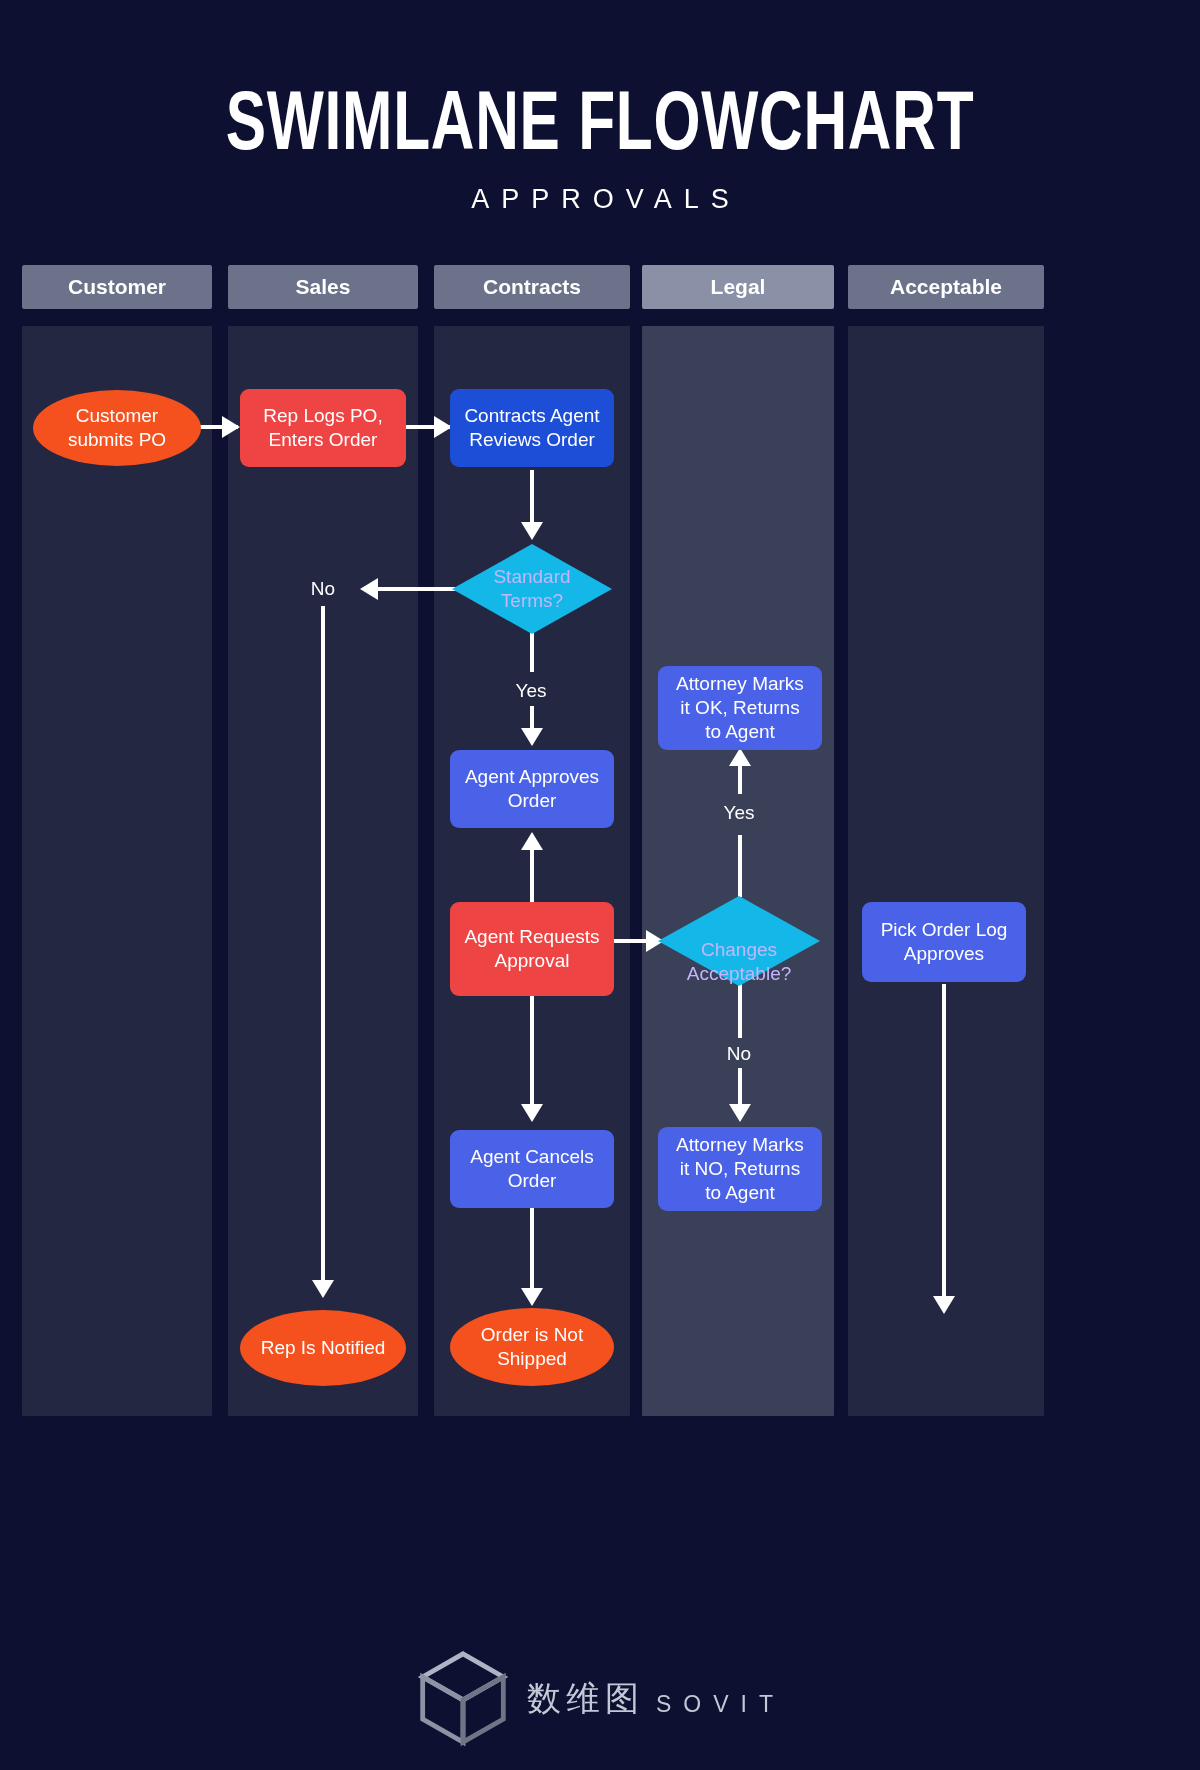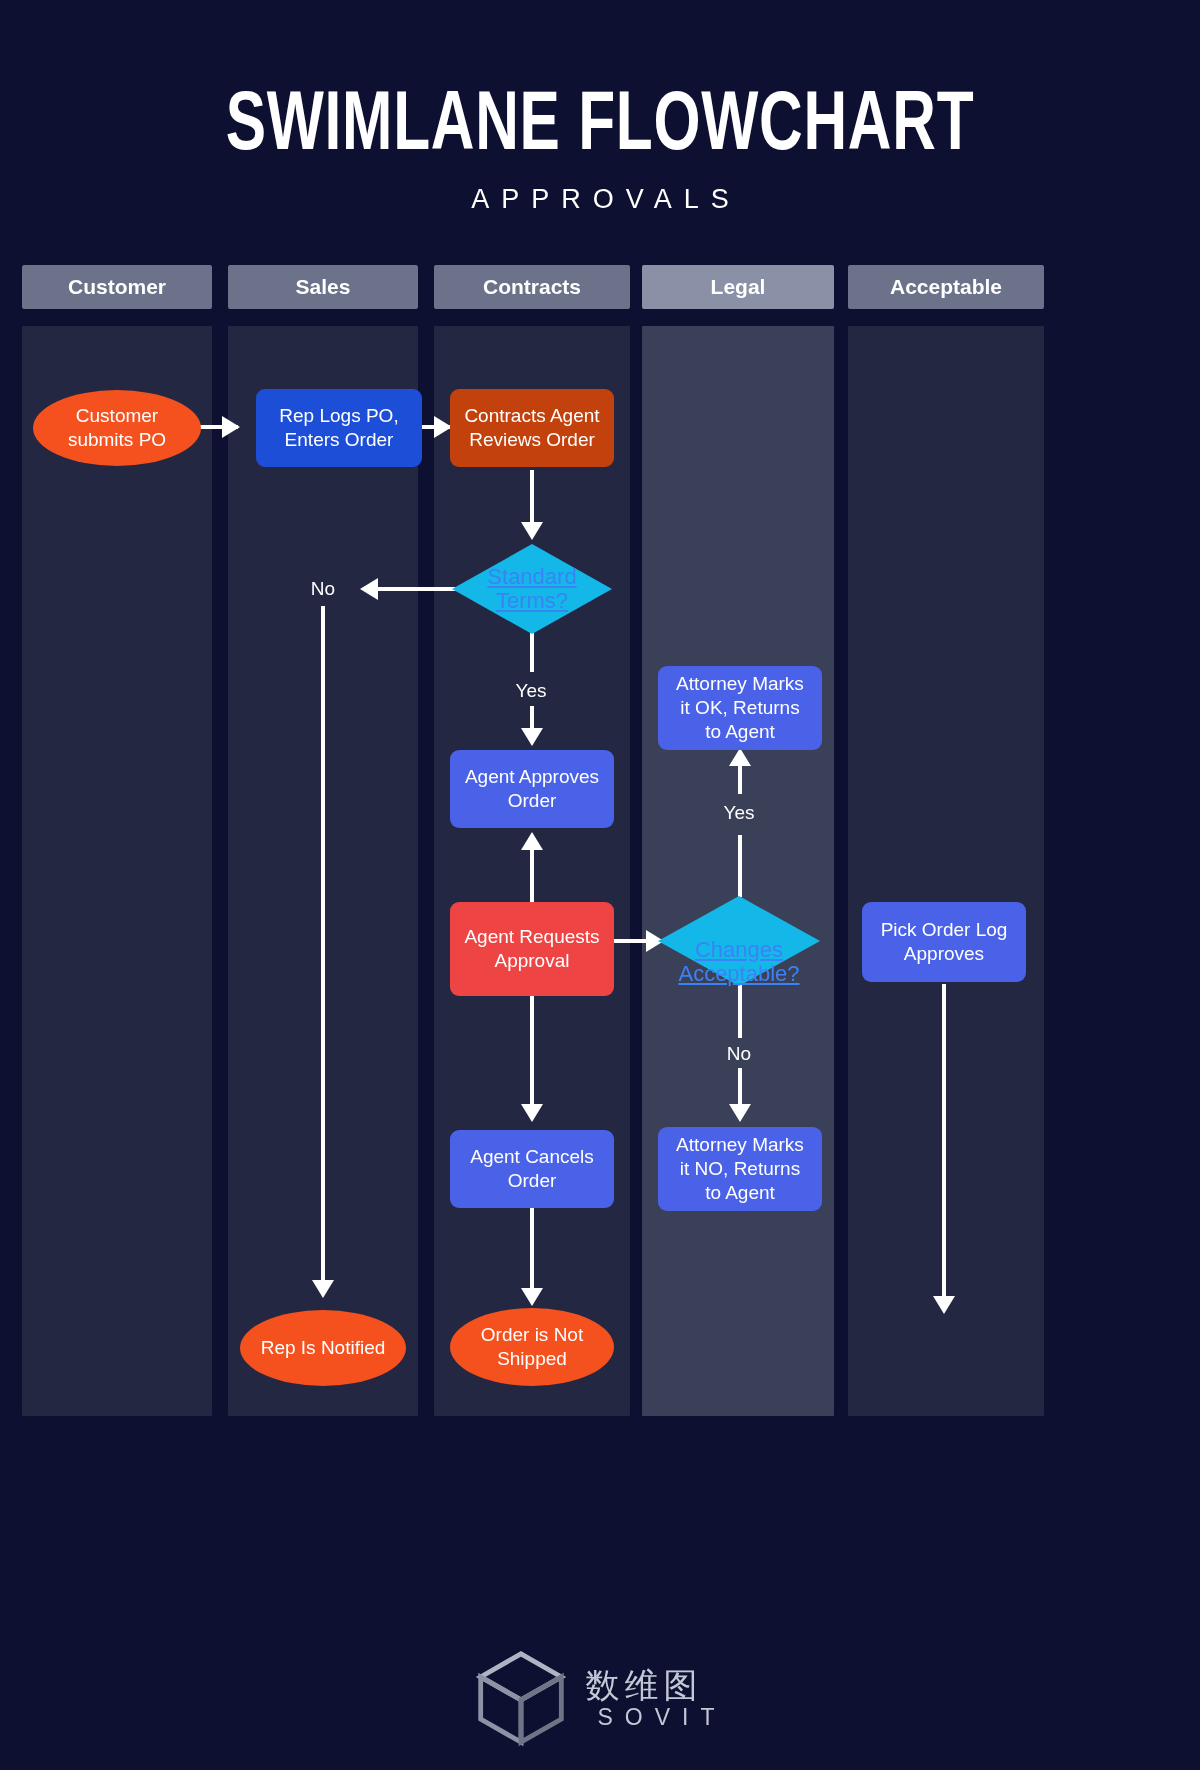--- a/index.html
+++ b/index.html
@@ -85,24 +85,23 @@
     padding: 4px 8px;
   }
   .node-ellipse {
     border-radius: 50%;
     color: #ffffff;
     font-size: 19px;
     line-height: 24px;
     padding: 4px 10px;
   }
   .node-diamond {
-    color: #3b82f6;
-    font-size: 22px;
+    color: #c4b5fd;
+    font-size: 19px;
     line-height: 24px;
-    text-decoration: underline;
   }
   .diamond-shape {
     position: absolute;
     left: 0;
     top: 0;
     width: 100%;
     height: 100%;
   }
   .diamond-label {
     position: relative;
@@ -160,22 +159,22 @@
     align-items: center;
     justify-content: center;
     gap: 16px;
   }
   #logo-mark {
     width: 96px;
     height: 100px;
   }
   #logo-text {
     display: flex;
-    flex-direction: column;
-    align-items: flex-start;
+    flex-direction: row;
+    align-items: flex-end;
   }
   #logo-cn {
     font-size: 34px;
     line-height: 38px;
     color: #c3c8d6;
     letter-spacing: 5px;
   }
   #logo-en {
     font-size: 23px;
     line-height: 26px;
@@ -272,28 +271,28 @@
     <span>No</span>
   </div>
 
   <div class="node node-ellipse" style="left:33px; top:390px; width:168px; height:76px; background:#f4511e;">
     <div>
       <div>Customer</div>
       <div>submits PO</div>
     </div>
   </div>
 
-  <div class="node node-box" style="left:240px; top:389px; width:166px; height:78px; background:#1d4ed8;margin-left:16px;">
+  <div class="node node-box" style="left:240px; top:389px; width:166px; height:78px; background:#ef4444;">
     <div>
       <div>Rep Logs PO,</div>
       <div>Enters Order</div>
     </div>
   </div>
 
-  <div class="node node-box" style="left:450px; top:389px; width:164px; height:78px; background:#c2410c;">
+  <div class="node node-box" style="left:450px; top:389px; width:164px; height:78px; background:#1d4ed8;">
     <div>
       <div>Contracts Agent</div>
       <div>Reviews Order</div>
     </div>
   </div>
 
   <div class="node node-diamond" style="left:452px; top:544px; width:160px; height:90px;">
     <svg class="diamond-shape" viewBox="0 0 160 90" preserveAspectRatio="none">
       <polygon points="80,0 160,45 80,90 0,45" fill="#14b8e8"></polygon>
     </svg>

